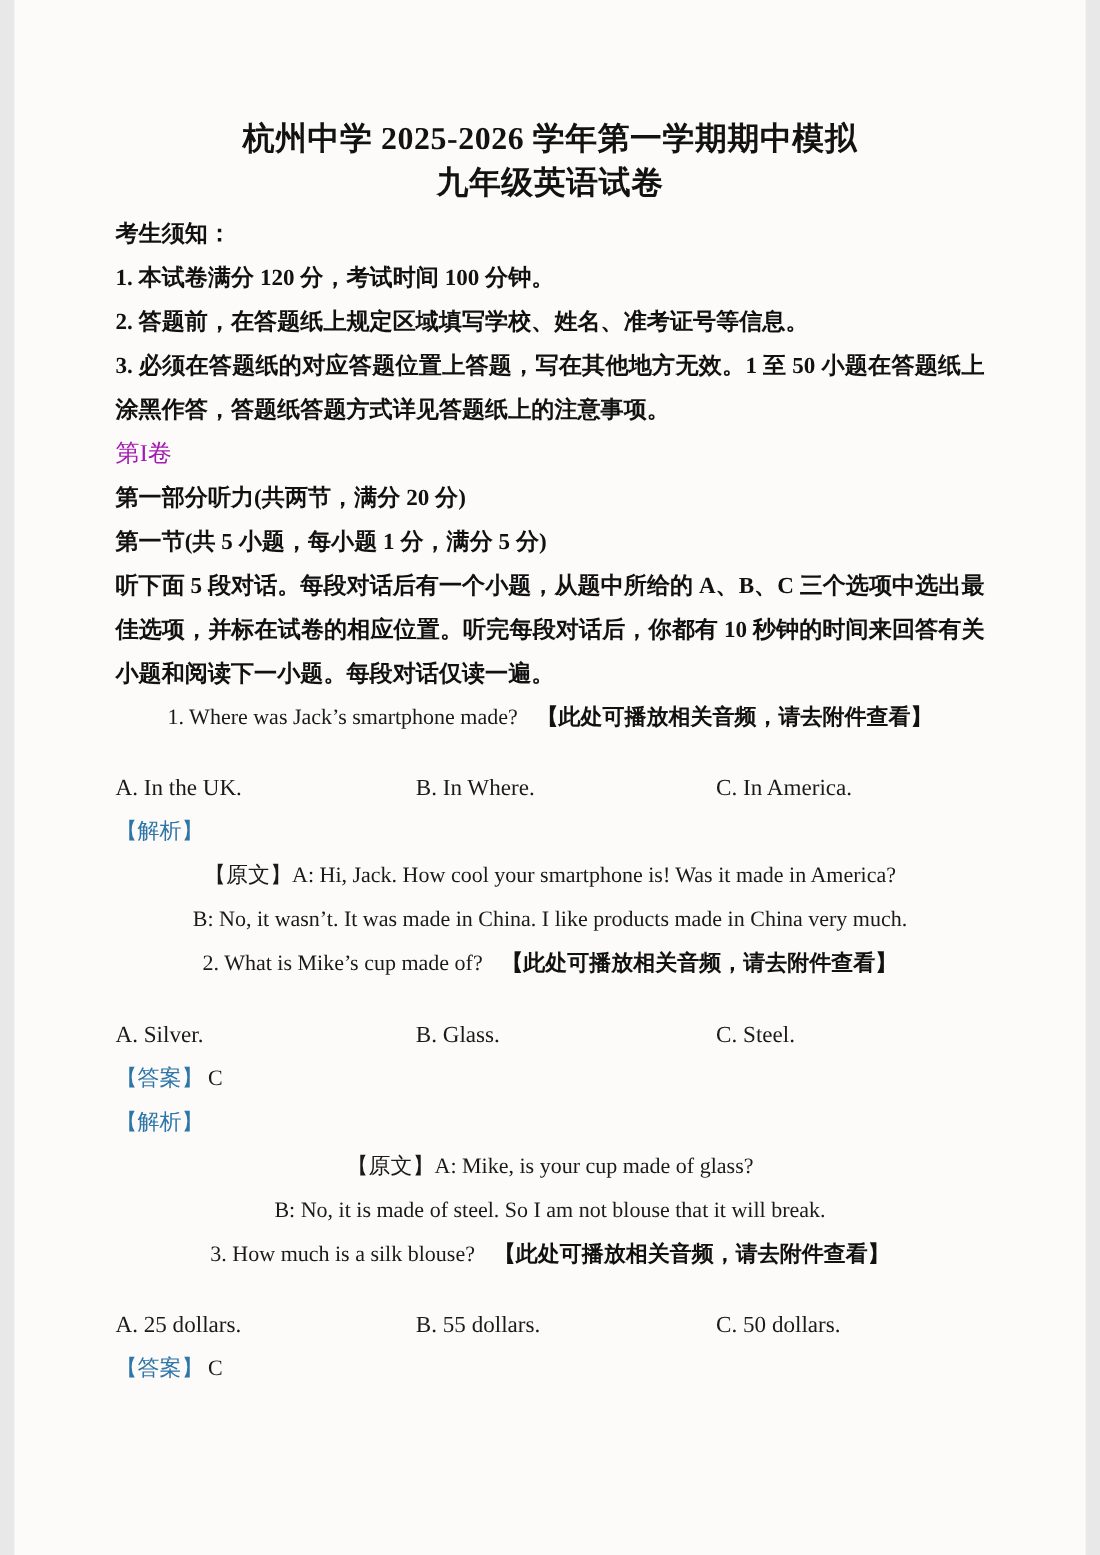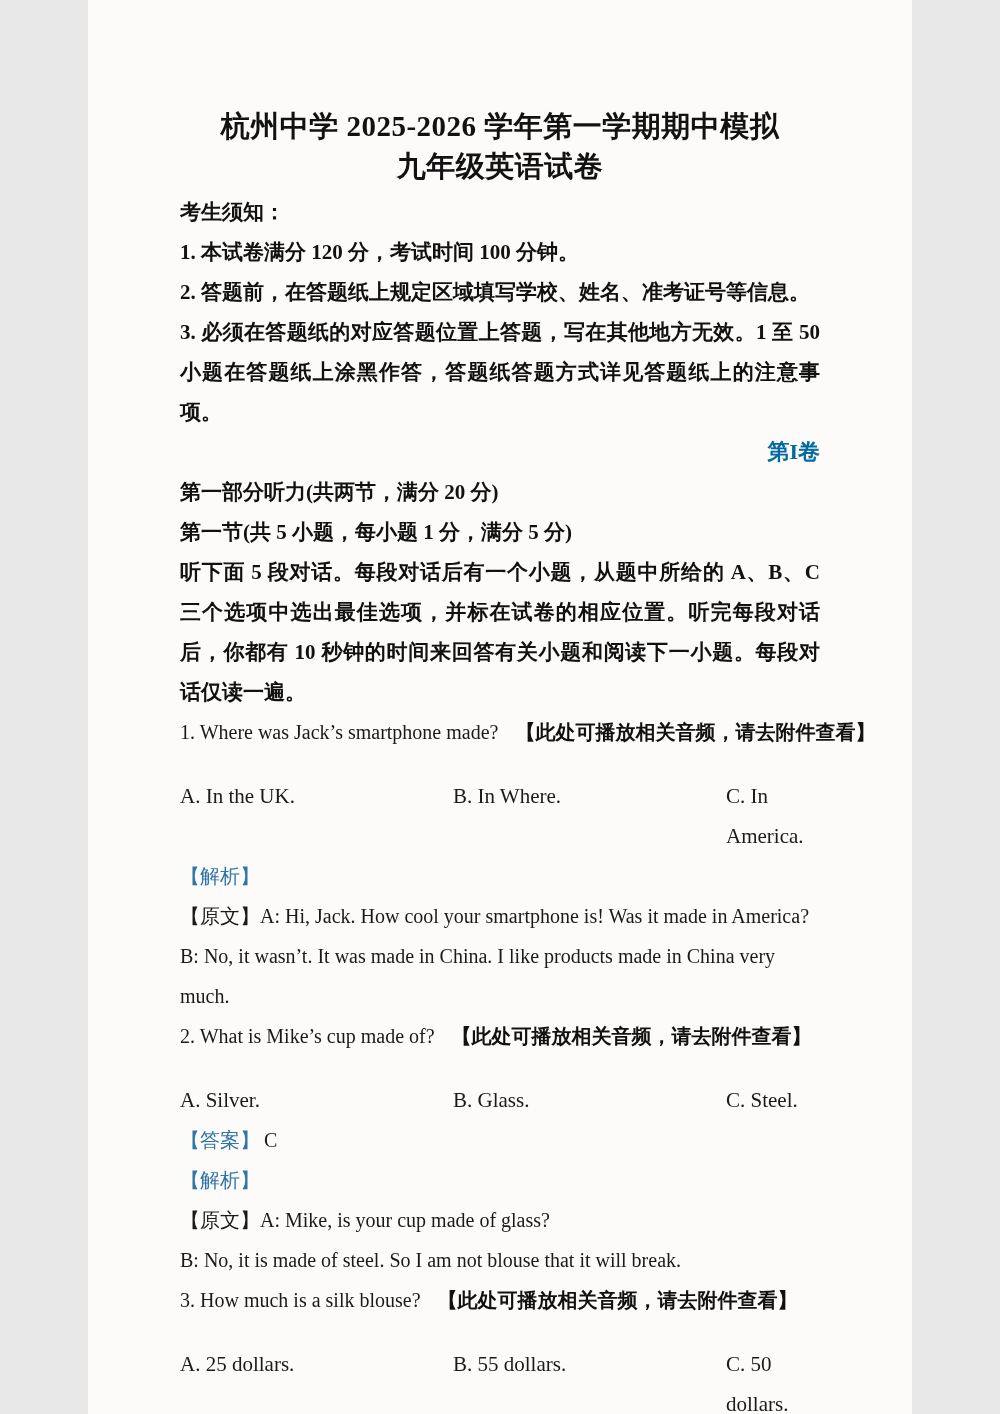--- a/index.html
+++ b/index.html
@@ -2,21 +2,21 @@
 <html style="--label-blue: #2e75a8;"><head>
 <meta charset="utf-8">
 <style>
   html, body {
     margin: 0;
     padding: 0;
     background: #e8e8e8;
   }
   .page {
     position: relative;
-    width: 824px;
+    width: 974px;
     height: 1414px;
     margin: 0 auto;
     background: #fcfbf9;
     box-sizing: border-box;
     padding: 106px 92px 0 92px;
     color: #161616;
     font-family: "Liberation Serif", "DejaVu Serif", serif;
     overflow: hidden;
   }
   .title-line {
@@ -29,30 +29,31 @@
   }
   .zh-bold {
     font-weight: 700;
     font-size: 21px;
     line-height: 40px;
     color: #111;
   }
   .notice-heading { margin-top: 6px; }
   .justify { text-align: justify; }
   .part-title {
-    text-align: right;
-    font-weight: 700;
+    text-align: left;
+    font-weight: 400;
     font-size: 22px;
     line-height: 40px;
-    color: #0369a1;
+    color: #a21caf;
   }
   .en-line {
     font-size: 20px;
     line-height: 40px;
     color: #1a1a1a;
+    text-align: center;
   }
   .question-stem-line { white-space: nowrap; }
   .audio-note {
     font-weight: 700;
     font-size: 20px;
     color: #111;
     margin-left: 12px;
   }
   .options-row {
     display: flex;

